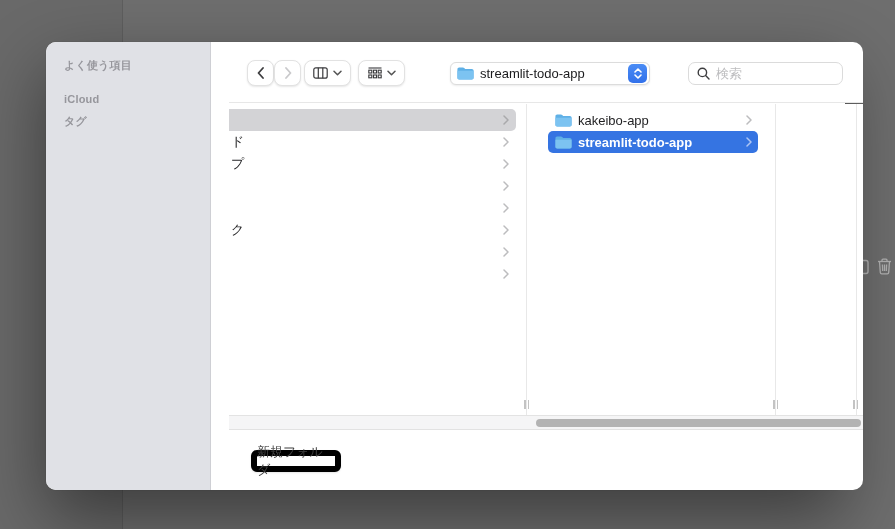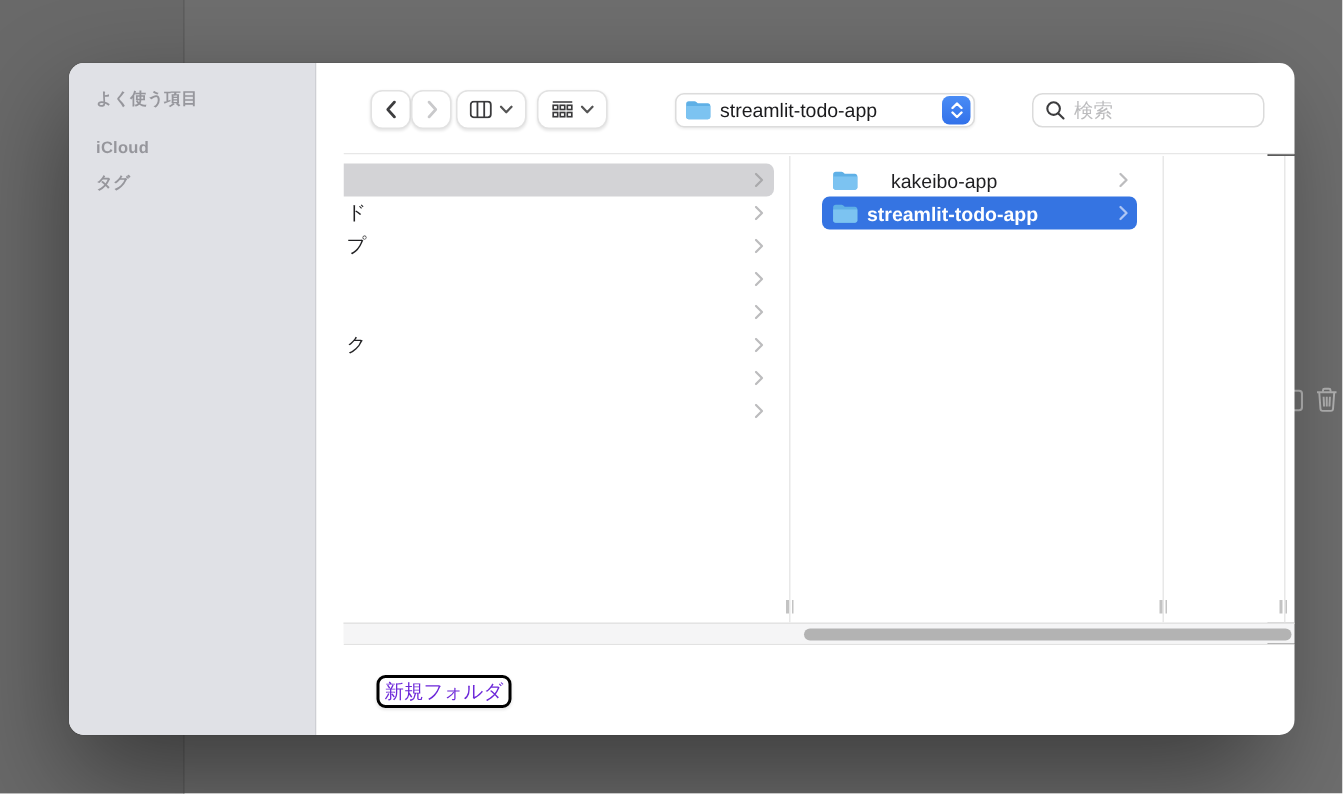--- a/index.html
+++ b/index.html
@@ -54,21 +54,21 @@
 
   
   .hscroll { position:absolute; left:0; top:373px; width:634px; height:14px; background:#f5f5f6; border-top:1px solid #e3e3e3; }
   .hthumb { position:absolute; left:307px; top:3px; width:325px; height:8px; border-radius:4px; background:#b3b3b3; }
 
   
   .footer { position:absolute; left:0; top:387px; width:634px; height:61px; background:#fff; border-top:1px solid #e2e2e2;
             border-radius:0 0 10px 0; }
   .btn { position:absolute; top:20px; height:22px; border-radius:6px; font-size:13px; display:flex; align-items:center;
          justify-content:center; cursor:default; }
-  .btn-plain { background:#fff; border:2px solid #000000; box-shadow:0 1px 2px rgba(0,0,0,.10); color:#6d28d9; }
+  .btn-plain { background:#fff; border:6px solid #000000; box-shadow:0 1px 2px rgba(0,0,0,.10); color:#404040; }
   .btn-primary { background:linear-gradient(180deg,#4c8df6,#3673ea); color:#fff; }
 
   svg { display:block; }
 </style>
 </head>
 <body>
 
 <div class="screen">
   <div class="bg-strip"></div>
 
@@ -250,21 +250,21 @@
           </span>
         </div>
 
         <div class="row" style="left:319px; top:5px; width:210px;">
           <span style="margin-left:7px">
             <svg width="17" height="13" viewBox="0 0 20 15">
               <path d="M0.5 2.5 C0.5 1.4 1.4 0.5 2.5 0.5 L7 0.5 C7.6 0.5 8.1 0.7 8.5 1.1 L9.6 2.1 L17.5 2.1 C18.6 2.1 19.5 3 19.5 4.1 L19.5 12.5 C19.5 13.6 18.6 14.5 17.5 14.5 L2.5 14.5 C1.4 14.5 0.5 13.6 0.5 12.5 Z" fill="#5fb0e6"></path>
               <path d="M0.5 4.2 L19.5 4.2 L19.5 12.5 C19.5 13.6 18.6 14.5 17.5 14.5 L2.5 14.5 C1.4 14.5 0.5 13.6 0.5 12.5 Z" fill="#7cc3f1"></path>
             </svg>
           </span>
-          <span class="rowtext" style="margin-left:22px">kakeibo-app</span>
+          <span class="rowtext" style="margin-left:6px">kakeibo-app</span>
           <span class="chev" style="position:absolute; left:198px;">
             <svg width="6" height="10" viewBox="0 0 6 10" fill="none" stroke="#bcbcbe" stroke-width="1.5" stroke-linecap="round" stroke-linejoin="round">
                 <path d="M1 1 L5 5 L1 9"></path>
               </svg>
           </span>
         </div>
         <div class="row sel-blue" style="left:319px; top:27px; width:210px;">
           <span style="margin-left:7px">
             <svg width="17" height="13" viewBox="0 0 20 15">
               <path d="M0.5 2.5 C0.5 1.4 1.4 0.5 2.5 0.5 L7 0.5 C7.6 0.5 8.1 0.7 8.5 1.1 L9.6 2.1 L17.5 2.1 C18.6 2.1 19.5 3 19.5 4.1 L19.5 12.5 C19.5 13.6 18.6 14.5 17.5 14.5 L2.5 14.5 C1.4 14.5 0.5 13.6 0.5 12.5 Z" fill="#5fb0e6"></path>

